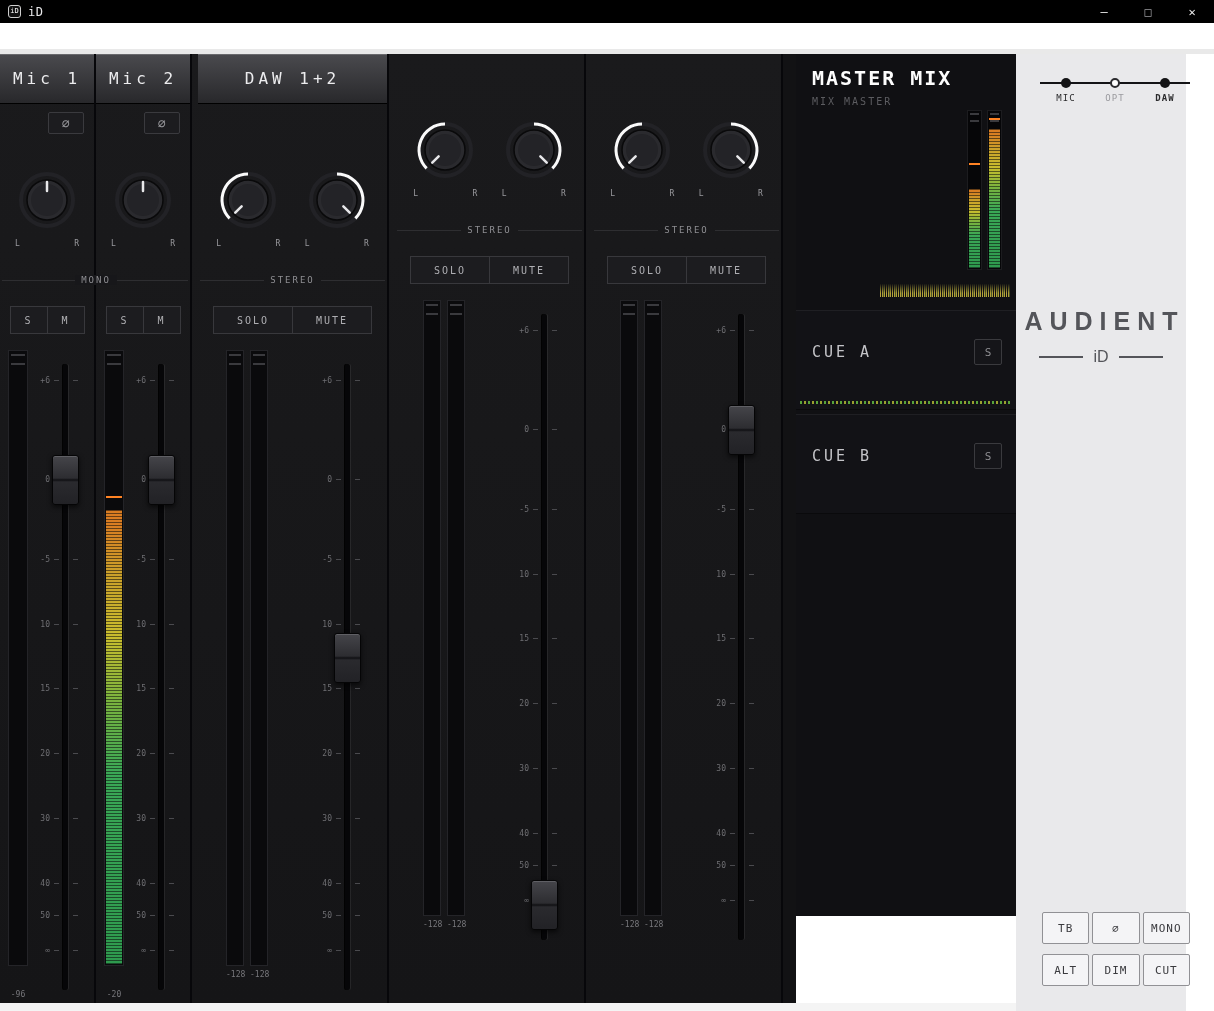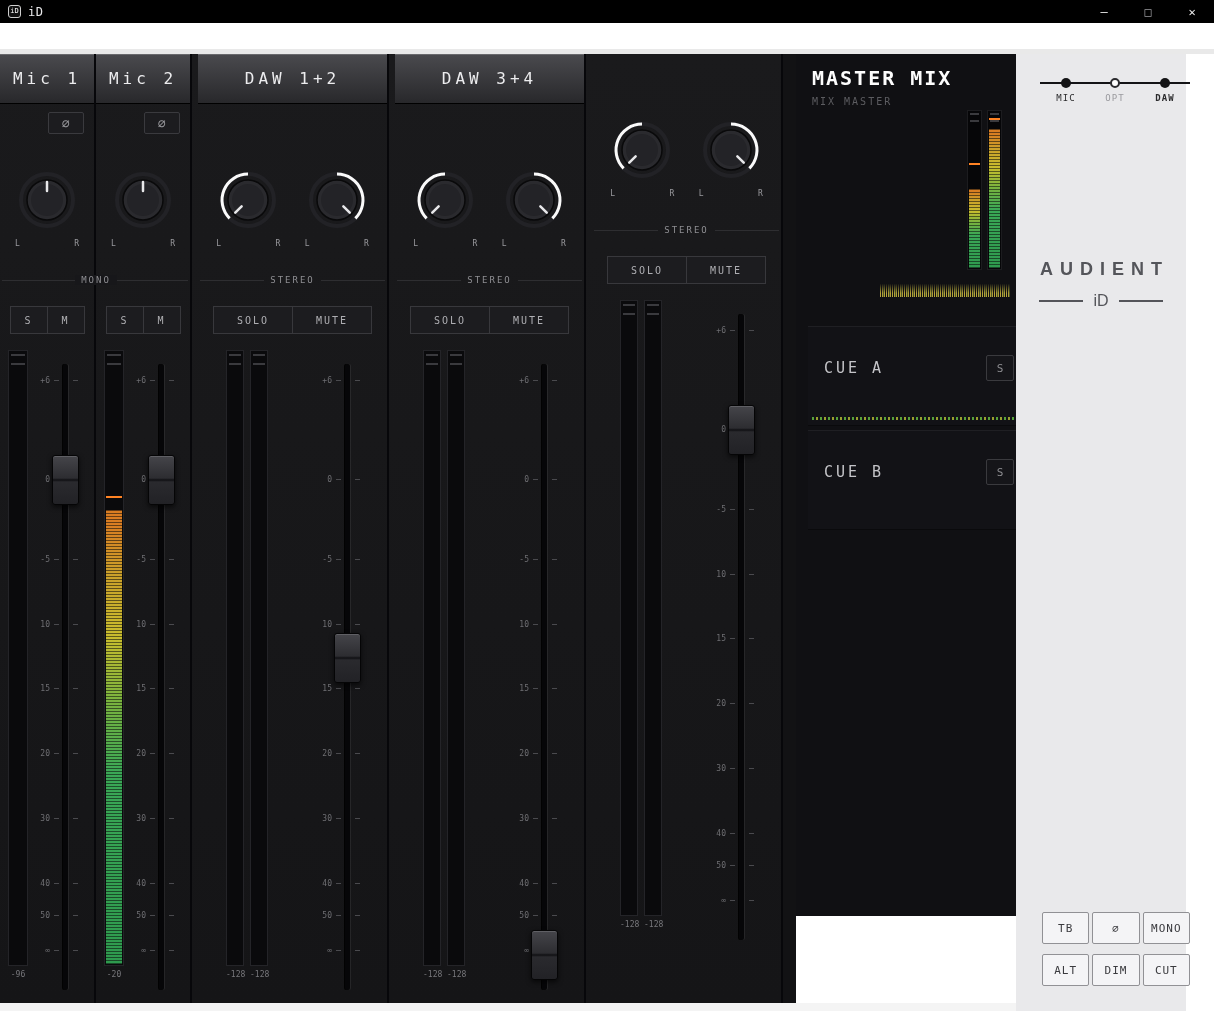--- a/index.html
+++ b/index.html
@@ -71,21 +71,21 @@
   .meter { position:relative; width:18px; height:616px; background:#0a0a0c; border:1px solid #242428; }
   .mono .meter { width:20px; }
   .meter::before { content:""; position:absolute; top:3px; left:2px; right:2px; height:7px;
     border-top:2px solid #3a3a3e; border-bottom:2px solid #3a3a3e; }
   .mfill { position:absolute; left:1px; right:1px; bottom:1px;
     background:linear-gradient(to top,#2e9a4e,#3aa856 42%,#7ab33e 58%,#c8bd2e 72%,#cba02a 86%,#d97d22 97%); }
   .mfill::after { content:""; position:absolute; inset:0;
     background:repeating-linear-gradient(to top, rgba(8,8,10,0.55) 0 1px, transparent 1px 3px); }
   .mpeak { position:absolute; left:1px; right:1px; height:2px; background:#ff8324; }
   .readouts { position:absolute; top:622px; display:flex; gap:6px; }
-  .mono .readouts { left:8px; }
+  .mono .readouts { left:8px;margin-top:20px; }
   .stereo .readouts { left:28px; }
   .readout { width:18px; text-align:center; font-size:8px; color:#77777b; }
   .mono .readout { width:20px; }
 
   .fader-unit { position:absolute; top:0; width:60px; height:655px; }
   .mono .fader-unit { left:26px; }
   .stereo .fader-unit { left:110px; }
   .mark { position:absolute; left:0; width:100%; height:8px; }
   .mlabel { position:absolute; left:0; width:24px; text-align:right; font-size:8px;
     color:#6e6e72; line-height:8px; }
@@ -104,42 +104,42 @@
     letter-spacing:2px; font-weight:bold; }
   #master-sub { position:absolute; top:42px; left:16px; color:#5c5c60; font-size:10px; letter-spacing:2px; }
   #master-meters { position:absolute; top:56px; right:14px; display:flex; gap:5px; }
   .mmeter { position:relative; width:15px; height:160px; background:#060608; border:1px solid #1c1c1f; }
   .mmeter::before { content:""; position:absolute; top:2px; left:2px; right:2px; height:5px;
     border-top:2px solid #3a3a3e; border-bottom:2px solid #3a3a3e; }
   #spectrum { position:absolute; left:84px; top:230px; width:130px; height:13px;
     background:linear-gradient(to bottom, rgba(16,16,19,0.95), rgba(16,16,19,0) 70%),
       repeating-linear-gradient(90deg, rgba(195,175,60,0.9) 0 1px, rgba(0,0,0,0) 1px 2px),
       repeating-linear-gradient(90deg, rgba(130,150,55,0.5) 0 1px, rgba(0,0,0,0) 1px 3px); }
-  .cue-row { position:absolute; left:12px; width:100%; height:100px; background:#121216;
-    border-top:1px solid #1f1f23; border-bottom:1px solid #0a0a0c;margin-top:16px; }
+  .cue-row { position:absolute; left:0; width:100%; height:100px; background:#121216;
+    border-top:1px solid #1f1f23; border-bottom:1px solid #0a0a0c; }
   #cue-a { top:256px; } #cue-b { top:360px; }
   .cue-label { position:absolute; left:16px; top:32px; color:#c4c4c8; font-size:15px; letter-spacing:3px; }
   .cue-solo { position:absolute; right:14px; top:28px; width:28px; height:26px; background:#151519;
     border:1px solid #3a3a3e; border-radius:2px; color:#8e8e92; font-size:11px; font-family:inherit; }
   .cue-meter { position:absolute; left:4px; right:4px; bottom:5px; height:3px;
     background:repeating-linear-gradient(90deg,#57a33a 0 2px, transparent 2px 4px,
       #9aa02e 4px 6px, transparent 6px 8px); }
 
   
   #side { position:absolute; top:54px; left:1016px; width:170px; height:957px; background:#e9e9eb; }
   #io-selector { position:absolute; top:0; left:0; width:100%; height:60px; }
   .sline { position:absolute; top:28px; left:24px; width:150px; height:2px; background:#141416; }
   .sdot { position:absolute; top:24px; width:10px; height:10px; border-radius:50%; }
   .sdot.filled { background:#141416; }
   .sdot.hollow { background:#fdfdfd; border:2px solid #2b2b2e; }
   .slabel { position:absolute; top:39px; width:40px; text-align:center; font-size:9px; letter-spacing:1px; }
   .slabel.on { color:#2a2a2c; } .slabel.off { color:#9a9a9e; }
   #logo { position:absolute; top:205px; left:0; width:100%; text-align:center; }
-  #logo-brand { font-family:"Liberation Sans", sans-serif; font-weight:bold; font-size:18px;
-    letter-spacing:7px; color:#54555a; text-indent:7px; }
+  #logo-brand { font-family:"Liberation Sans", sans-serif; font-weight:bold; font-size:25px;
+    letter-spacing:7px; color:#54555a; text-indent:7px;margin-top:48px; }
   #logo-idrow { margin-top:12px; display:flex; align-items:center; justify-content:center; gap:10px; }
   .idline { width:44px; height:2px; background:#54555a; }
   #logo-model { font-family:"Liberation Sans", sans-serif; font-size:16px; color:#54555a; }
   #monbtns { position:absolute; left:26px; top:858px; width:148px; display:grid;
     grid-template-columns:repeat(3,1fr); gap:10px 3px; }
   .monbtn { height:32px; background:#f4f4f6; border:1px solid #919195; border-radius:2px;
     font-size:11px; letter-spacing:1px; color:#3a3a3e; font-family:inherit; }
 
   #bottomstrip { position:absolute; top:1003px; left:0; width:1016px; height:8px; background:#f4f4f4; }
 </style>
@@ -434,124 +434,20 @@
               <i class="tick tl"></i>
               <i class="tick tr"></i>
             </div>
             <div class="mark" style="top: 599.302px;">
               <span class="mlabel">∞</span>
               <i class="tick tl"></i>
               <i class="tick tr"></i>
             </div>
             <div class="ftrack"></div>
             <div class="fhandle" style="top: 285.34px;"></div>
-          </div>
-        </div>
-      </div>
-      <div class="channel stereo">
-        <div class="ch-header">
-          <span class="ch-name">DAW 3+4</span>
-        </div>
-        <div class="knob-row">
-          <div class="knob-unit">
-            <svg width="64" height="64" viewBox="0 0 64 64">
-              <circle cx="32" cy="32" r="26" fill="none" stroke="#222226" stroke-width="4"></circle>
-              <path d="M 32 6 A 26 26 0 0 0 13.62 50.38" fill="none" stroke="#fafafa" stroke-width="3"></path>
-              <circle cx="32" cy="32" r="20" fill="#2a2a2e" stroke="#09090a" stroke-width="1.5"></circle>
-              <circle cx="32" cy="32" r="16" fill="#232327"></circle>
-              <line x1="25.64" y1="38.36" x2="19.27" y2="44.73" stroke="#e8e8ea" stroke-width="2.5" stroke-linecap="round"></line>
-            </svg>
-            <span class="pl">L</span>
-            <span class="pr">R</span>
-          </div>
-          <div class="knob-unit">
-            <svg width="64" height="64" viewBox="0 0 64 64">
-              <circle cx="32" cy="32" r="26" fill="none" stroke="#222226" stroke-width="4"></circle>
-              <path d="M 32 6 A 26 26 0 0 1 50.38 50.38" fill="none" stroke="#fafafa" stroke-width="3"></path>
-              <circle cx="32" cy="32" r="20" fill="#2a2a2e" stroke="#09090a" stroke-width="1.5"></circle>
-              <circle cx="32" cy="32" r="16" fill="#232327"></circle>
-              <line x1="38.36" y1="38.36" x2="44.73" y2="44.73" stroke="#e8e8ea" stroke-width="2.5" stroke-linecap="round"></line>
-            </svg>
-            <span class="pl">L</span>
-            <span class="pr">R</span>
-          </div>
-        </div>
-        <div class="mode-row">
-          <span class="mode-label">STEREO</span>
-        </div>
-        <div class="btn-row">
-          <button class="ch-btn">SOLO</button>
-          <button class="ch-btn">MUTE</button>
-        </div>
-        <div class="mf-area">
-          <div class="meters">
-            <div class="meter">
-              <div class="mfill" style="height: 0%;"></div>
-            </div>
-            <div class="meter">
-              <div class="mfill" style="height: 0%;"></div>
-            </div>
-          </div>
-          <div class="readouts">
-            <span class="readout">-128</span>
-            <span class="readout">-128</span>
-          </div>
-          <div class="fader-unit">
-            <div class="mark" style="top: 28.928px;">
-              <span class="mlabel">+6</span>
-              <i class="tick tl"></i>
-              <i class="tick tr"></i>
-            </div>
-            <div class="mark" style="top: 128.448px;">
-              <span class="mlabel">0</span>
-              <i class="tick tl"></i>
-              <i class="tick tr"></i>
-            </div>
-            <div class="mark" style="top: 208.064px;">
-              <span class="mlabel">-5</span>
-              <i class="tick tl"></i>
-              <i class="tick tr"></i>
-            </div>
-            <div class="mark" style="top: 272.752px;">
-              <span class="mlabel">10</span>
-              <i class="tick tl"></i>
-              <i class="tick tr"></i>
-            </div>
-            <div class="mark" style="top: 337.44px;">
-              <span class="mlabel">15</span>
-              <i class="tick tl"></i>
-              <i class="tick tr"></i>
-            </div>
-            <div class="mark" style="top: 402.128px;">
-              <span class="mlabel">20</span>
-              <i class="tick tl"></i>
-              <i class="tick tr"></i>
-            </div>
-            <div class="mark" style="top: 466.816px;">
-              <span class="mlabel">30</span>
-              <i class="tick tl"></i>
-              <i class="tick tr"></i>
-            </div>
-            <div class="mark" style="top: 531.504px;">
-              <span class="mlabel">40</span>
-              <i class="tick tl"></i>
-              <i class="tick tr"></i>
-            </div>
-            <div class="mark" style="top: 564.47px;">
-              <span class="mlabel">50</span>
-              <i class="tick tl"></i>
-              <i class="tick tr"></i>
-            </div>
-            <div class="mark" style="top: 599.302px;">
-              <span class="mlabel">∞</span>
-              <i class="tick tl"></i>
-              <i class="tick tr"></i>
-            </div>
-            <div class="ftrack"></div>
-            <div class="fhandle" style="top: 582.034px;"></div>
           </div>
         </div>
       </div>
       <div class="channel stereo">
         <div class="knob-row">
           <div class="knob-unit">
             <svg width="64" height="64" viewBox="0 0 64 64">
               <circle cx="32" cy="32" r="26" fill="none" stroke="#222226" stroke-width="4"></circle>
               <path d="M 32 6 A 26 26 0 0 0 13.62 50.38" fill="none" stroke="#fafafa" stroke-width="3"></path>
               <circle cx="32" cy="32" r="20" fill="#2a2a2e" stroke="#09090a" stroke-width="1.5"></circle>
@@ -638,20 +534,121 @@
               <span class="mlabel">50</span>
               <i class="tick tl"></i>
               <i class="tick tr"></i>
             </div>
             <div class="mark" style="top: 599.302px;">
               <span class="mlabel">∞</span>
               <i class="tick tl"></i>
               <i class="tick tr"></i>
             </div>
             <div class="ftrack"></div>
+            <div class="fhandle" style="top: 582.034px;"></div>
+          </div>
+        </div>
+      </div>
+      <div class="channel stereo">
+        <div class="knob-row">
+          <div class="knob-unit">
+            <svg width="64" height="64" viewBox="0 0 64 64">
+              <circle cx="32" cy="32" r="26" fill="none" stroke="#222226" stroke-width="4"></circle>
+              <path d="M 32 6 A 26 26 0 0 0 13.62 50.38" fill="none" stroke="#fafafa" stroke-width="3"></path>
+              <circle cx="32" cy="32" r="20" fill="#2a2a2e" stroke="#09090a" stroke-width="1.5"></circle>
+              <circle cx="32" cy="32" r="16" fill="#232327"></circle>
+              <line x1="25.64" y1="38.36" x2="19.27" y2="44.73" stroke="#e8e8ea" stroke-width="2.5" stroke-linecap="round"></line>
+            </svg>
+            <span class="pl">L</span>
+            <span class="pr">R</span>
+          </div>
+          <div class="knob-unit">
+            <svg width="64" height="64" viewBox="0 0 64 64">
+              <circle cx="32" cy="32" r="26" fill="none" stroke="#222226" stroke-width="4"></circle>
+              <path d="M 32 6 A 26 26 0 0 1 50.38 50.38" fill="none" stroke="#fafafa" stroke-width="3"></path>
+              <circle cx="32" cy="32" r="20" fill="#2a2a2e" stroke="#09090a" stroke-width="1.5"></circle>
+              <circle cx="32" cy="32" r="16" fill="#232327"></circle>
+              <line x1="38.36" y1="38.36" x2="44.73" y2="44.73" stroke="#e8e8ea" stroke-width="2.5" stroke-linecap="round"></line>
+            </svg>
+            <span class="pl">L</span>
+            <span class="pr">R</span>
+          </div>
+        </div>
+        <div class="mode-row">
+          <span class="mode-label">STEREO</span>
+        </div>
+        <div class="btn-row">
+          <button class="ch-btn">SOLO</button>
+          <button class="ch-btn">MUTE</button>
+        </div>
+        <div class="mf-area">
+          <div class="meters">
+            <div class="meter">
+              <div class="mfill" style="height: 0%;"></div>
+            </div>
+            <div class="meter">
+              <div class="mfill" style="height: 0%;"></div>
+            </div>
+          </div>
+          <div class="readouts">
+            <span class="readout">-128</span>
+            <span class="readout">-128</span>
+          </div>
+          <div class="fader-unit">
+            <div class="mark" style="top: 28.928px;">
+              <span class="mlabel">+6</span>
+              <i class="tick tl"></i>
+              <i class="tick tr"></i>
+            </div>
+            <div class="mark" style="top: 128.448px;">
+              <span class="mlabel">0</span>
+              <i class="tick tl"></i>
+              <i class="tick tr"></i>
+            </div>
+            <div class="mark" style="top: 208.064px;">
+              <span class="mlabel">-5</span>
+              <i class="tick tl"></i>
+              <i class="tick tr"></i>
+            </div>
+            <div class="mark" style="top: 272.752px;">
+              <span class="mlabel">10</span>
+              <i class="tick tl"></i>
+              <i class="tick tr"></i>
+            </div>
+            <div class="mark" style="top: 337.44px;">
+              <span class="mlabel">15</span>
+              <i class="tick tl"></i>
+              <i class="tick tr"></i>
+            </div>
+            <div class="mark" style="top: 402.128px;">
+              <span class="mlabel">20</span>
+              <i class="tick tl"></i>
+              <i class="tick tr"></i>
+            </div>
+            <div class="mark" style="top: 466.816px;">
+              <span class="mlabel">30</span>
+              <i class="tick tl"></i>
+              <i class="tick tr"></i>
+            </div>
+            <div class="mark" style="top: 531.504px;">
+              <span class="mlabel">40</span>
+              <i class="tick tl"></i>
+              <i class="tick tr"></i>
+            </div>
+            <div class="mark" style="top: 564.47px;">
+              <span class="mlabel">50</span>
+              <i class="tick tl"></i>
+              <i class="tick tr"></i>
+            </div>
+            <div class="mark" style="top: 599.302px;">
+              <span class="mlabel">∞</span>
+              <i class="tick tl"></i>
+              <i class="tick tr"></i>
+            </div>
+            <div class="ftrack"></div>
             <div class="fhandle" style="top: 107.448px;"></div>
           </div>
         </div>
       </div>
       <div id="mono-link">
       <span>MONO</span>
     </div>
   </div>
 
   <div id="master">

